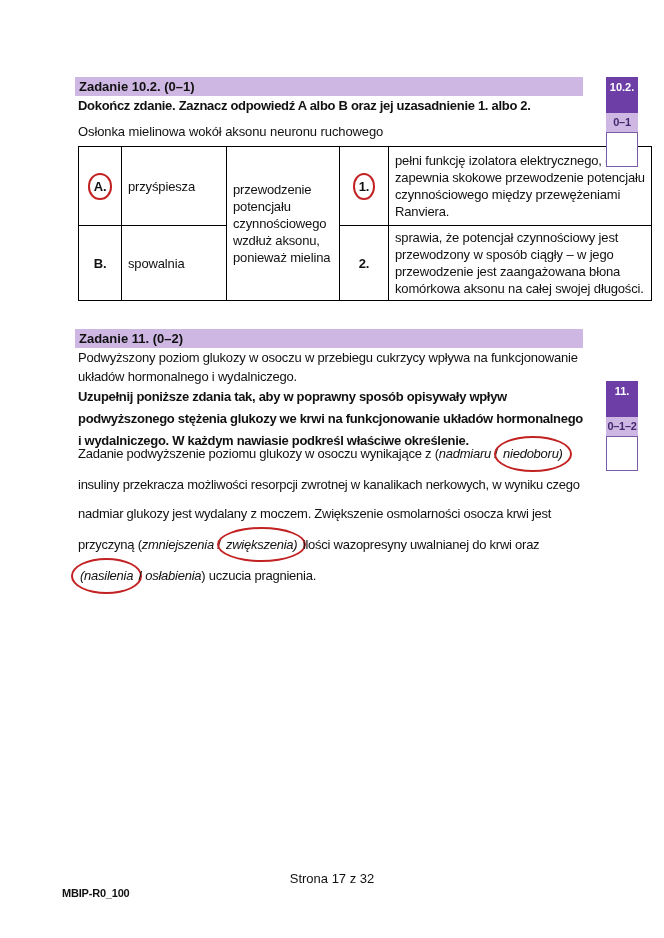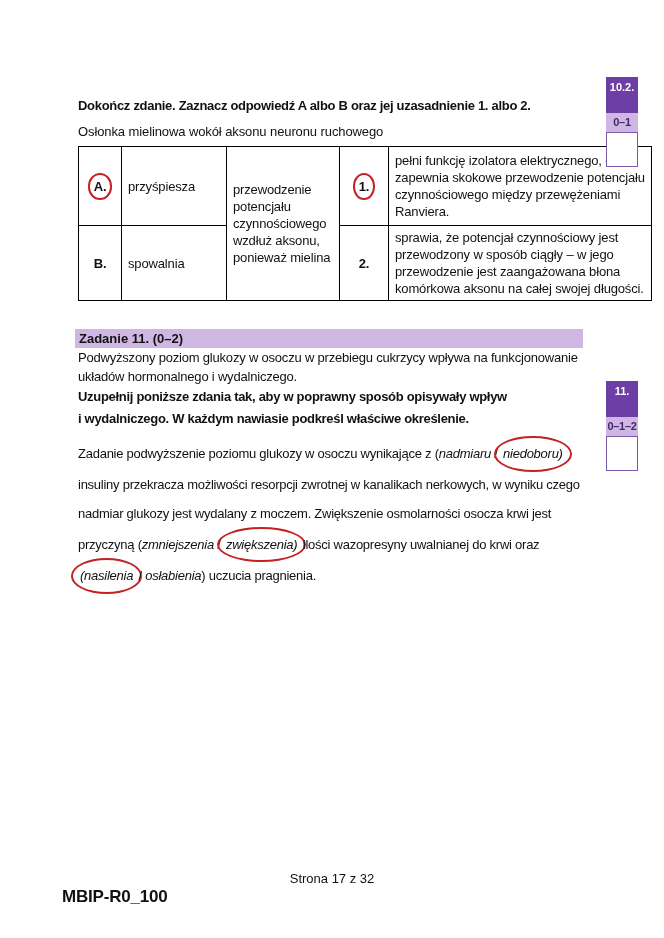--- a/index.html
+++ b/index.html
@@ -29,27 +29,30 @@
   .badge-11{left:606px;top:381px;}
   .badge-head{height:36px;line-height:20px;background:#6C3EA6;color:#ffffff;}
   .badge-score{height:19px;line-height:19px;background:#CEB7E3;color:#44276e;letter-spacing:-0.3px;}
   .badge-box{height:33px;background:#ffffff;border:1px solid #7a5ba8;}
   .intro{left:78px;top:348px;line-height:19px;letter-spacing:-0.2px;}
   .command{left:78px;top:386px;line-height:22px;font-weight:bold;letter-spacing:-0.3px;}
   .fill{left:78px;top:438px;line-height:29.5px;letter-spacing:-0.25px;}
   .line{white-space:pre;}
   .it{font-style:italic;text-align:center;}
   .footer-page{left:0;top:871px;width:664px;text-align:center;}
-  .footer-code{left:62px;top:887px;font-size:17px;font-weight:bold;letter-spacing:-0.2px;}
+  .footer-code{left:62px;top:887px;font-size:11px;font-weight:bold;letter-spacing:-0.2px;}
 </style>
 </head>
 <body>
 
 <div class="page">
 
+  <div class="abs task-bar bar-102">
+    <span>Zadanie 10.2. (0–1)</span>
+  </div>
   <div class="abs instruction">Dokończ zdanie. Zaznacz odpowiedź A albo B oraz jej uzasadnienie 1. albo 2.</div>
   <div class="abs stem">Osłonka mielinowa wokół aksonu neuronu ruchowego</div>
 
   <table class="answer">
     <tbody>
         <tr class="r1">
       <td class="c-letter">
         <span class="circle">A.</span>
       </td>
       <td class="c-option">przyśpiesza</td>
@@ -82,20 +85,21 @@
     <span>Zadanie 11. (0–2)</span>
   </div>
 
   <div class="abs intro">
     <div class="line">Podwyższony poziom glukozy w osoczu w przebiegu cukrzycy wpływa na funkcjonowanie</div>
     <div class="line">układów hormonalnego i wydalniczego.</div>
   </div>
 
   <div class="abs command">
     <div class="line">Uzupełnij poniższe zdania tak, aby w poprawny sposób opisywały wpływ</div>
+    <div class="line">podwyższonego stężenia glukozy we krwi na funkcjonowanie układów hormonalnego</div>
     <div class="line">i wydalniczego. W każdym nawiasie podkreśl właściwe określenie.</div>
   </div>
 
   <div class="abs badge badge-11">
     <div class="badge-head">11.</div>
     <div class="badge-score">0–1–2</div>
     <div class="badge-box"></div>
   </div>
 
   <div class="abs fill">

